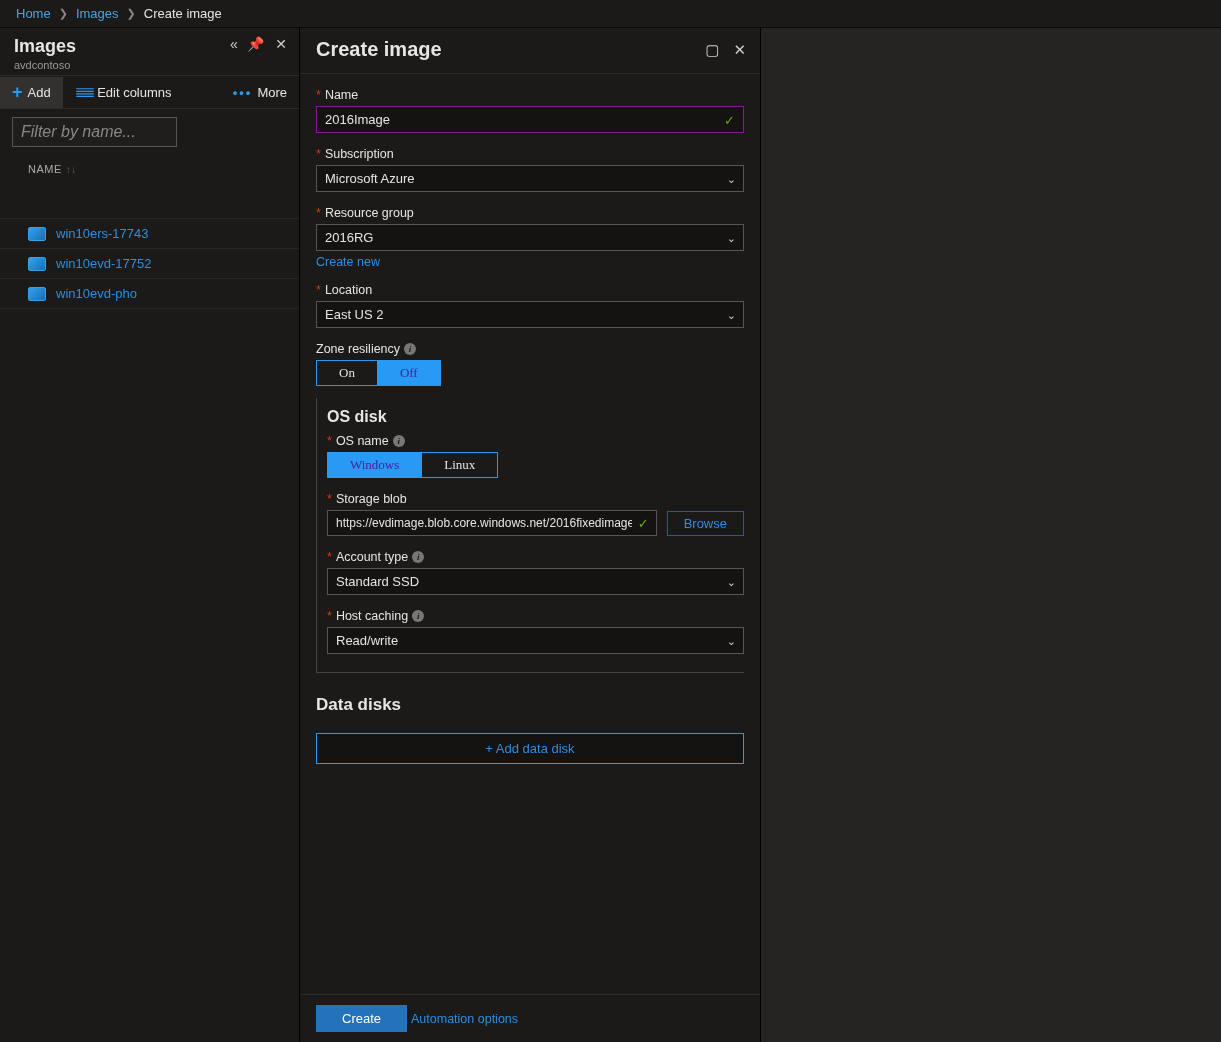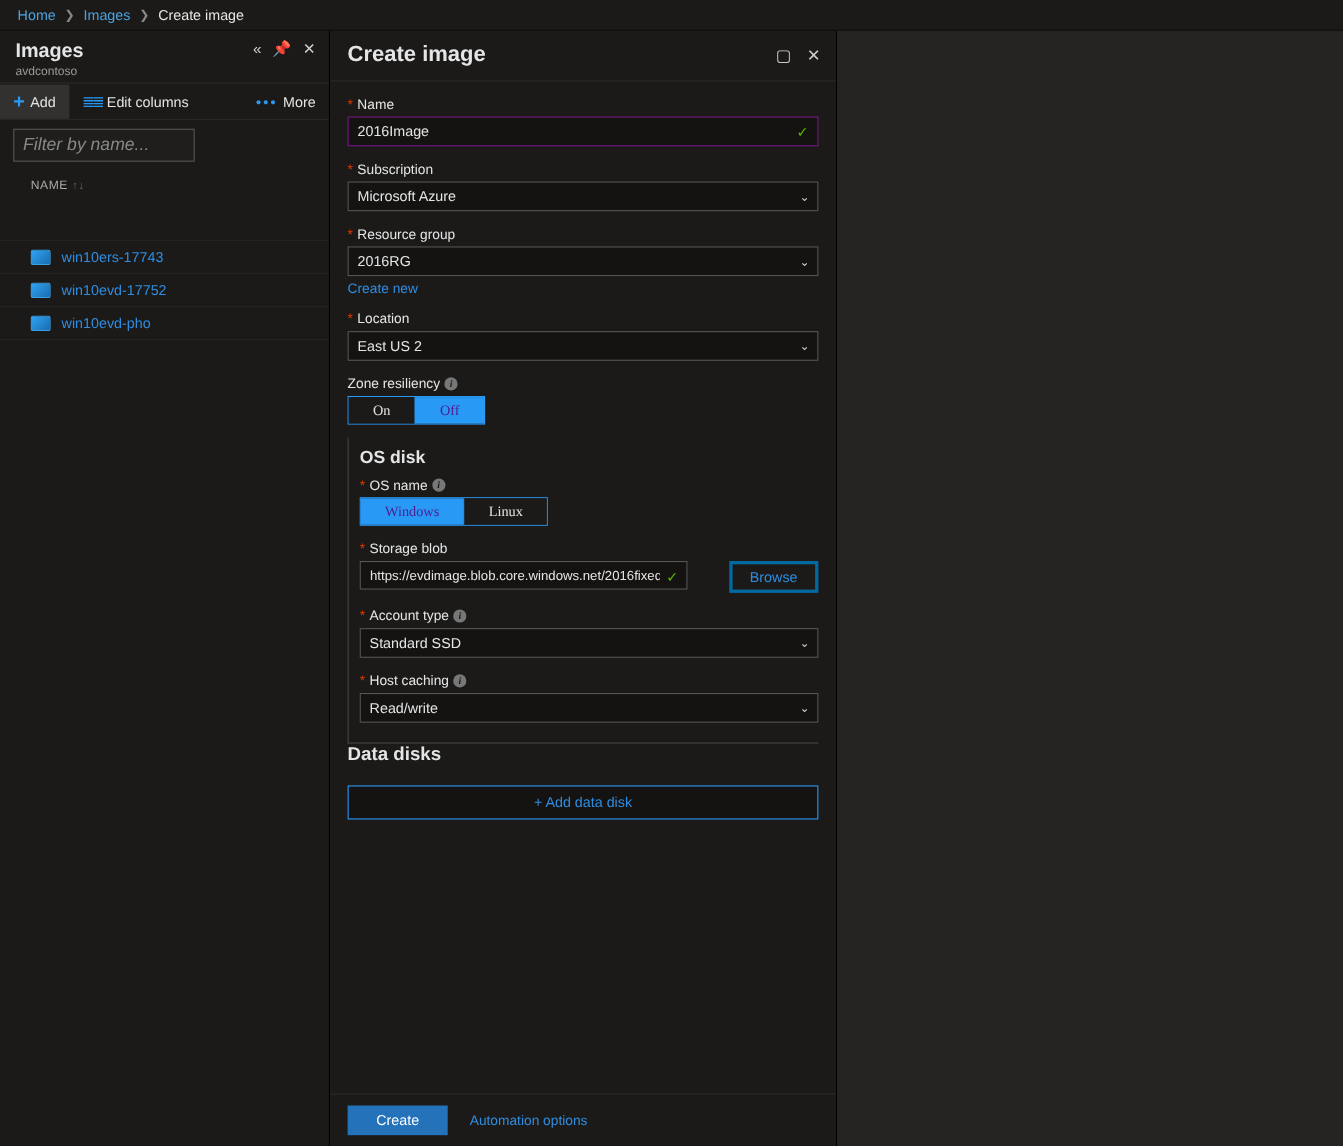--- a/index.html
+++ b/index.html
@@ -228,50 +228,49 @@
   .blob-input-wrap { flex: 1; position: relative; }
   .blob-input {
     width: 100%;
     background: #141312;
     border: 1px solid #555;
     color: #e5e5e5;
     padding: 5px 24px 5px 8px;
     font-size: 12px;
   }
   .browse-btn {
-    border: 3px solid #0369a1;
+    border: 1px solid #0369a1;
     color: #2e8de1;
     background: transparent;
     padding: 4px 16px;
     font-size: 13px;
     cursor: pointer;
     align-self: center;
-    margin-left: 28px;
-  }
-
-  .data-title { font-size: 17px; font-weight: 600; }
+  }
+
+  .data-title { font-size: 17px; font-weight: 600; margin-top: 22px; }
 
   .add-disk-btn {
     width: 100%;
     background: #141312;
     border: 1px solid #2899f5;
     color: #2e8de1;
     padding: 7px 0;
     text-align: center;
     font-size: 13px;
     cursor: pointer;
     margin-top: 18px;
   }
 
   .footer {
     border-top: 1px solid #2b2a29;
     padding: 10px 16px;
     display: flex;
     align-items: center;
-    gap: 20px;
+    gap: 4px;
   }
   .create-btn {
     background: #2372ba;
     color: #fff;
     border: none;
     padding: 6px 26px;
     font-size: 13px;
     cursor: pointer;
   }
   .footer .link { margin-top: 0; }

